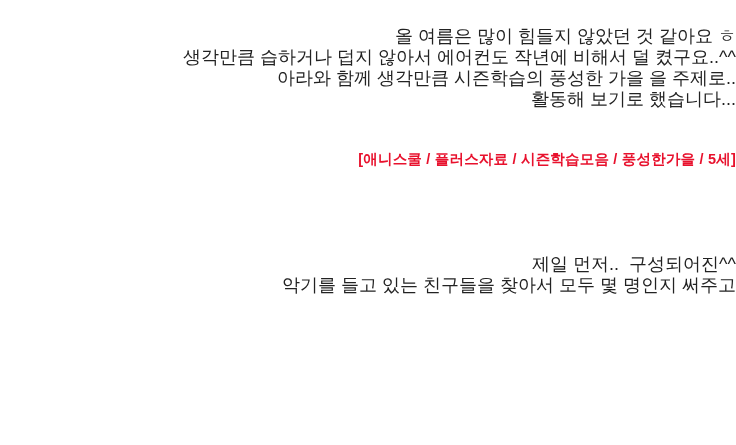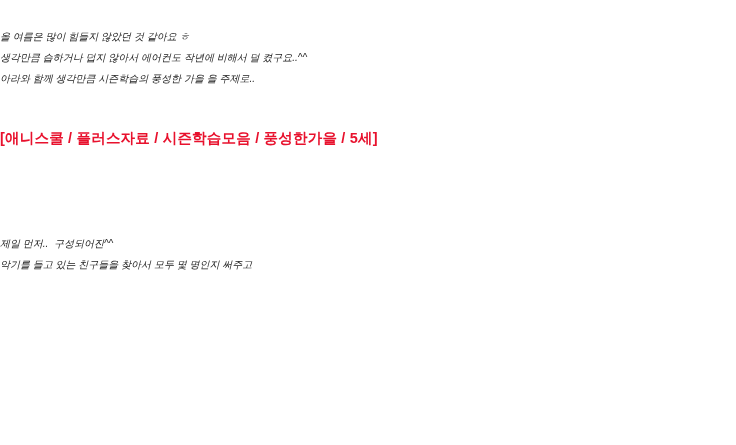--- a/index.html
+++ b/index.html
@@ -15,55 +15,55 @@
     overflow: hidden;
   }
   .page {
     width: 736px;
     height: 445px;
     position: relative;
     box-sizing: border-box;
     padding-top: 26px;
   }
   .line {
-    text-align: left;
-    font-size: 10px;
+    text-align: right;
+    font-size: 18px;
     line-height: 21px;
     color: #222222;
     white-space: pre;
-    font-style: italic;
   }
   .spacer-sm {
     height: 12px;
   }
   .spacer-md {
     height: 20px;
   }
   .spacer-lg {
     height: 26px;
   }
   .headline {
-    text-align: left;
+    text-align: right;
     font-size: 14.5px;
     font-weight: bold;
     color: #e8112d;
     letter-spacing: 0.2px;
     line-height: 22px;
     white-space: pre;
   }
 </style>
 </head>
 <body>
 
 <div class="page">
 
   <div>
     <div class="line">올 여름은 많이 힘들지 않았던 것 같아요 ㅎ</div>
     <div class="line">생각만큼 습하거나 덥지 않아서 에어컨도 작년에 비해서 덜 켰구요..^^</div>
     <div class="line">아라와 함께 생각만큼 시즌학습의 풍성한 가을 을 주제로..</div>
+    <div class="line">활동해 보기로 했습니다...</div>
   </div>
 
   <div class="spacer-lg"></div>
   <div class="spacer-sm"></div>
 
   <div class="headline">[애니스쿨 / 플러스자료 / 시즌학습모음 / 풍성한가을 / 5세]</div>
 
   <div class="spacer-lg"></div>
   <div class="spacer-sm"></div>
 

